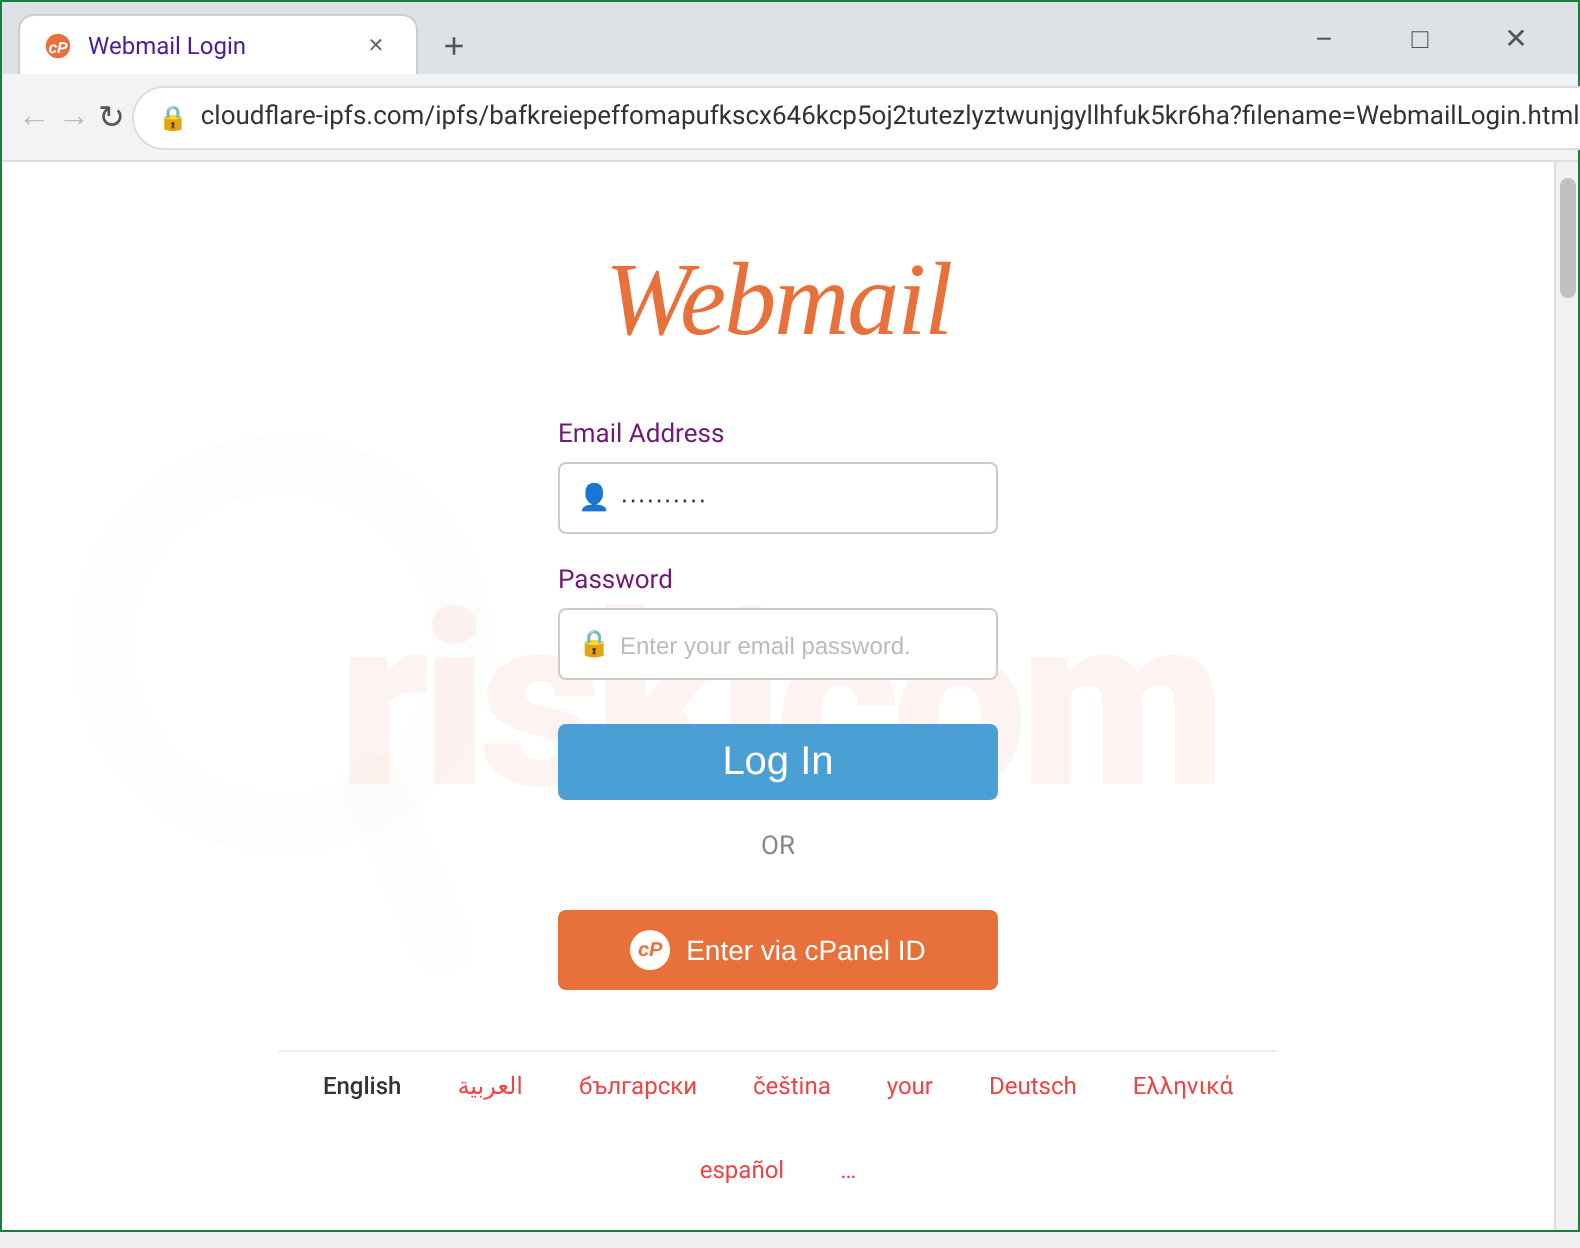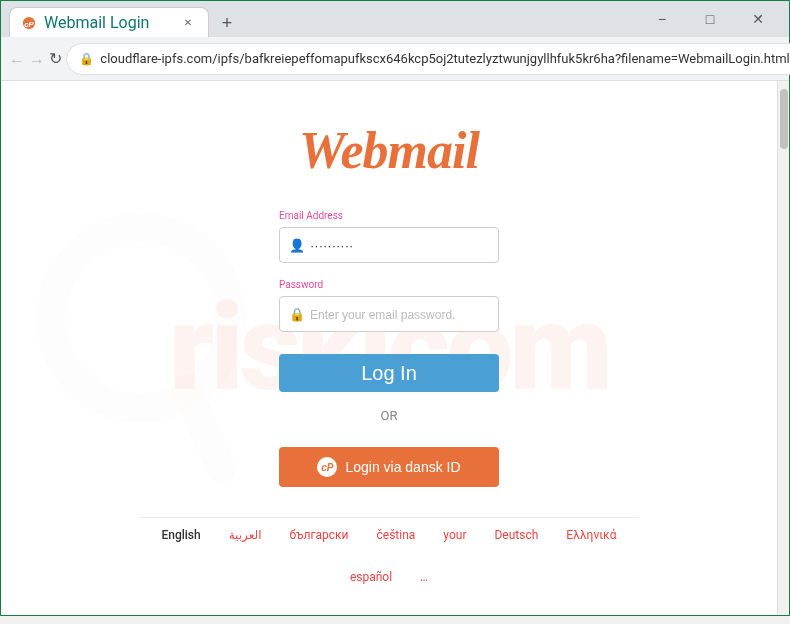--- a/index.html
+++ b/index.html
@@ -50,22 +50,22 @@
     .tab-favicon {
       width: 14px;
       height: 14px;
     }
 
     .tab-title {
       flex: 1;
       overflow: hidden;
       text-overflow: ellipsis;
       white-space: nowrap;
-      font-size: 16px;
-      color: #0f766e;
+      font-size: 12px;
+      color: #4c1d95;
     }
 
     .tab-close {
       width: 16px;
       height: 16px;
       border-radius: 50%;
       border: none;
       background: transparent;
       cursor: pointer;
       display: flex;
@@ -248,38 +248,38 @@
       max-width: 500px;
       display: flex;
       flex-direction: column;
       align-items: center;
       padding-top: 20px;
     }
 
     
     .webmail-logo {
       font-size: 52px;
-      font-weight: 700;
+      font-weight: 400;
       font-style: italic;
       color: #e8703a;
       letter-spacing: -1px;
       margin-bottom: 30px;
       font-family: Georgia, serif;
     }
 
     
     .form-group {
       width: 100%;
       max-width: 220px;
       margin-bottom: 16px;
     }
 
     .form-label {
-      font-size: 10px;
-      color: #ec4899;
+      font-size: 13px;
+      color: #701a75;
       margin-bottom: 6px;
       display: block;
     }
 
     .input-wrapper {
       position: relative;
       display: flex;
       align-items: center;
     }
 
@@ -454,21 +454,21 @@
           </div>
 
           <button class="login-btn">Log In</button>
 
           <div class="or-divider">OR</div>
 
           <button class="cpanel-btn">
             <div class="cpanel-logo-icon">
               <span>cP</span>
             </div>
-            <span>Login via dansk ID</span>
+            <span>Enter via cPanel ID</span>
           </button>
 
           <div class="language-bar" id="lang-bar">
           <a class="lang-link active" href="#">English</a>
               <a class="lang-link" href="#">العربية</a>
               <a class="lang-link" href="#">български</a>
               <a class="lang-link" href="#">čeština</a>
               <a class="lang-link" href="#">your</a>
               <a class="lang-link" href="#">Deutsch</a>
               <a class="lang-link" href="#">Ελληνικά</a>

